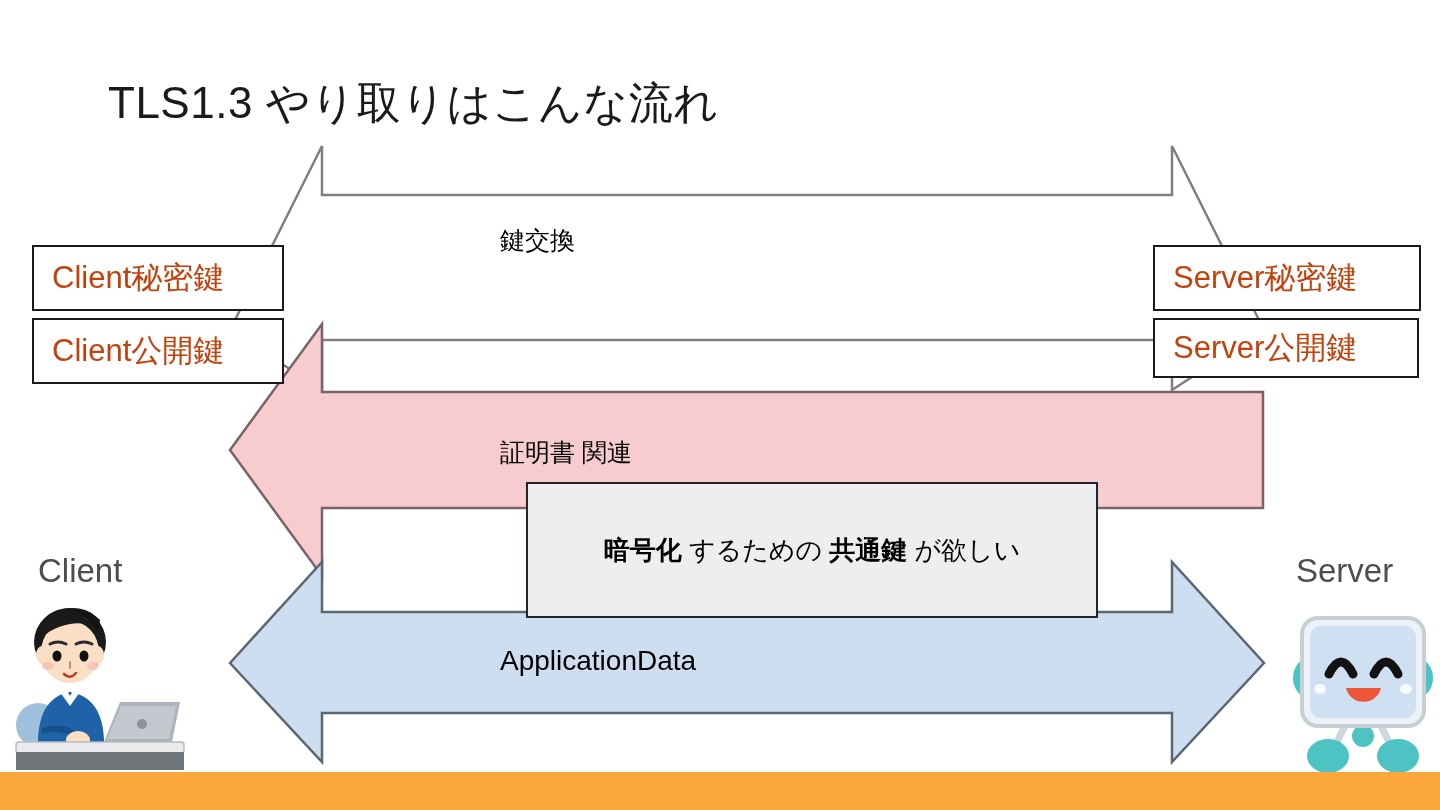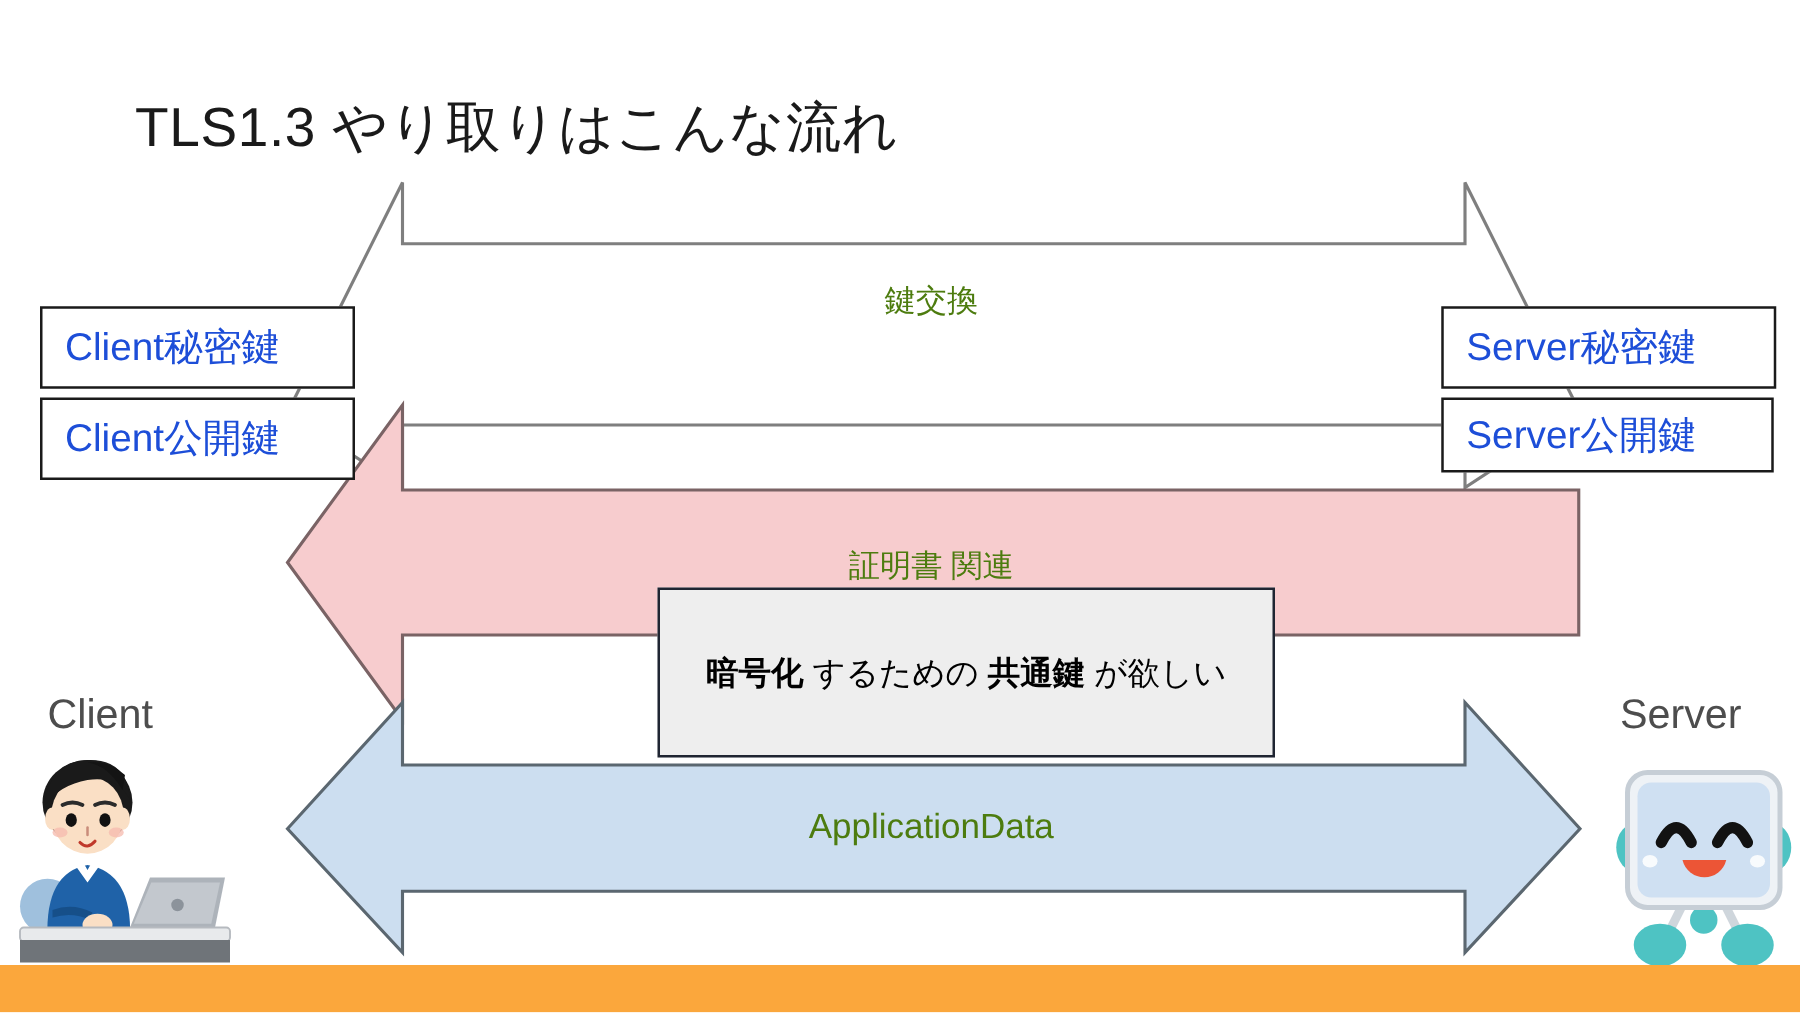--- a/index.html
+++ b/index.html
@@ -37,22 +37,21 @@
     position: absolute;
     left: 0;
     top: 0;
     width: 1440px;
     height: 810px;
   }
 
   
   .arrow-label {
     position: absolute;
-    text-align: center;
-    color: #4d7c0f;
+    color: #000000;
     white-space: nowrap;
   }
   .label-kagi {
     left: 500px;
     top: 224px;
     width: 490px;
     font-size: 25px;
   }
   .label-cert {
     left: 500px;
@@ -70,34 +69,34 @@
   
   .key-box {
     position: absolute;
     box-sizing: border-box;
     background: #ffffff;
     border: 2px solid #1a1a1a;
     display: flex;
     align-items: center;
     padding-left: 18px;
     font-size: 31px;
-    color: #1d4ed8;
+    color: #c2410c;
     white-space: nowrap;
   }
   .box-client-secret { left: 32px;   top: 245px; width: 252px; height: 66px; }
   .box-client-public { left: 32px;   top: 318px; width: 252px; height: 66px; }
   .box-server-secret { left: 1153px; top: 245px; width: 268px; height: 66px; }
   .box-server-public { left: 1153px; top: 318px; width: 266px; height: 60px; }
 
   
   .callout {
     position: absolute;
     left: 526px;
-    top: 470px;
-    width: 494px;
+    top: 482px;
+    width: 572px;
     height: 136px;
     box-sizing: border-box;
     background: #eeeeee;
     border: 2px solid #1f2532;
     display: flex;
     align-items: center;
     justify-content: center;
     font-size: 26px;
     color: #000000;
     white-space: nowrap;

